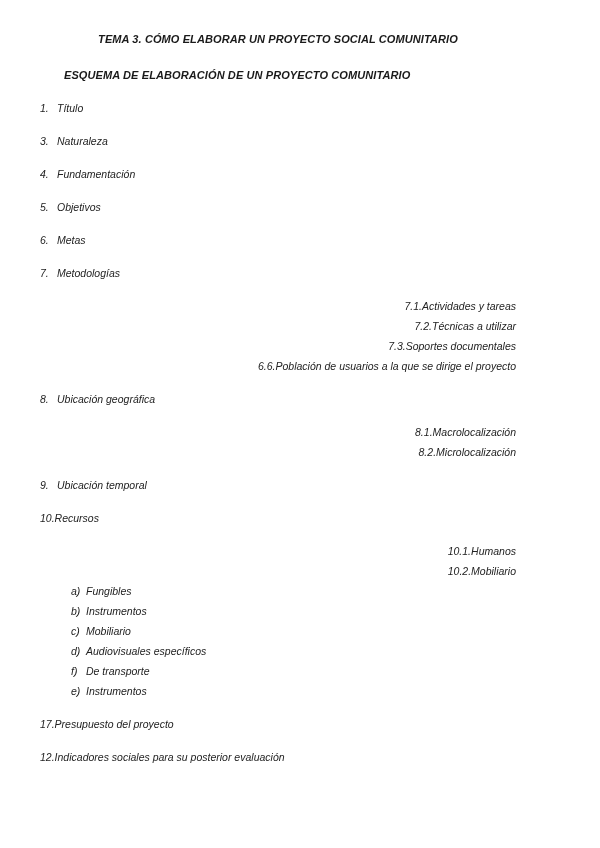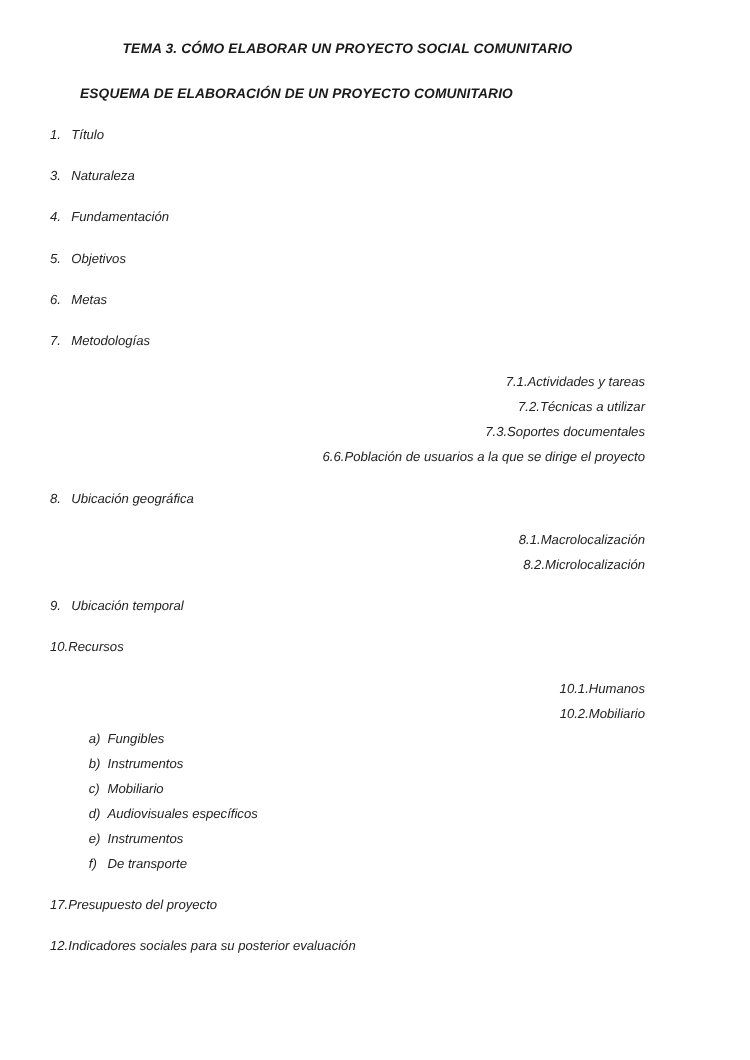--- a/index.html
+++ b/index.html
@@ -73,18 +73,18 @@
       <div class="row level-2 gap-lg"><span class="marker">8.1.</span><span class="label">Macrolocalización</span></div>
       <div class="row level-2 gap-sm"><span class="marker">8.2.</span><span class="label">Microlocalización</span></div>
       <div class="row level-1 gap-lg"><span class="marker">9.</span><span class="label">Ubicación temporal</span></div>
       <div class="row level-1 gap-lg tight"><span class="marker">10.</span><span class="label">Recursos</span></div>
       <div class="row level-2 gap-lg"><span class="marker">10.1.</span><span class="label">Humanos</span></div>
       <div class="row level-2 gap-sm"><span class="marker">10.2.</span><span class="label">Mobiliario</span></div>
       <div class="row level-3 gap-sm"><span class="marker">a)</span><span class="label">Fungibles</span></div>
       <div class="row level-3 gap-sm"><span class="marker">b)</span><span class="label">Instrumentos</span></div>
       <div class="row level-3 gap-sm"><span class="marker">c)</span><span class="label">Mobiliario</span></div>
       <div class="row level-3 gap-sm"><span class="marker">d)</span><span class="label">Audiovisuales específicos</span></div>
+      <div class="row level-3 gap-sm"><span class="marker">f)</span><span class="label">De transporte</span></div>
       <div class="row level-3 gap-sm"><span class="marker">e)</span><span class="label">Instrumentos</span></div>
-      <div class="row level-3 gap-sm"><span class="marker">f)</span><span class="label">De transporte</span></div>
       <div class="row level-1 gap-lg tight"><span class="marker">17.</span><span class="label">Presupuesto del proyecto</span></div>
       <div class="row level-1 gap-lg tight"><span class="marker">12.</span><span class="label">Indicadores sociales para su posterior evaluación</span></div>
     </div>
 </div>
 
 </body></html>

